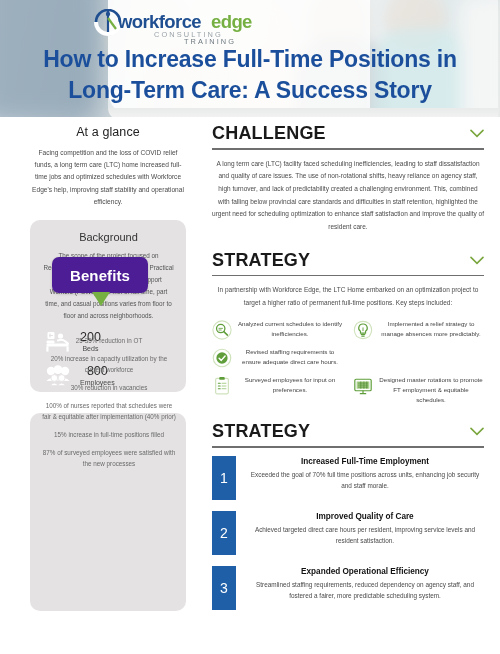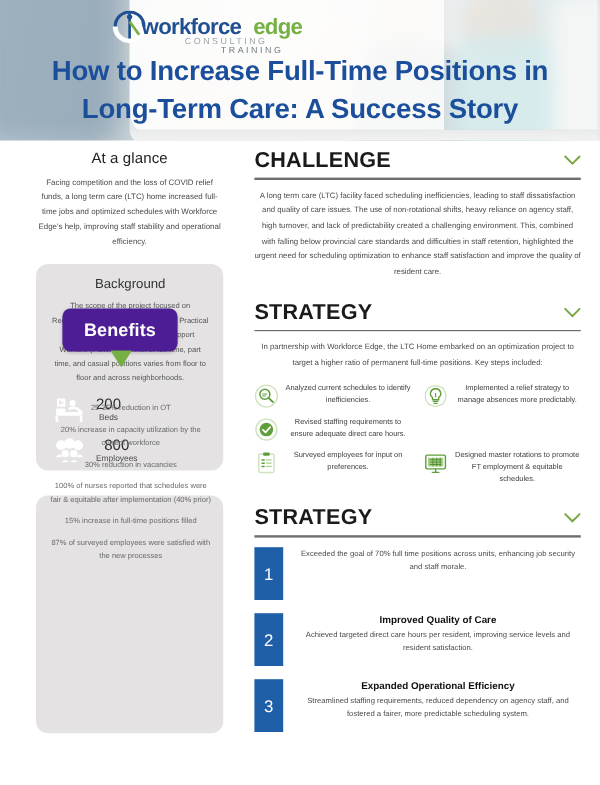--- a/index.html
+++ b/index.html
@@ -354,20 +354,21 @@
           <span class="sec-title">STRATEGY</span>
           <svg class="chev" viewBox="0 0 14 9">
             <path d="M1 1.4 L7 7.4 L13 1.4" fill="none" stroke="#7aa63e" stroke-width="1.6" stroke-linecap="round"></path>
           </svg>
         </div>
         <div class="sec-rule"></div>
 
         <div class="res-item">
           <div class="res-num">1</div>
           <div>
+            <div class="res-title">Increased Full-Time Employment</div>
             <div class="res-text">Exceeded the goal of 70% full time positions across units, enhancing job security and staff morale.</div>
           </div>
         </div>
 
         <div class="res-item">
           <div class="res-num">2</div>
           <div>
             <div class="res-title">Improved Quality of Care</div>
             <div class="res-text">Achieved targeted direct care hours per resident, improving service levels and resident satisfaction.</div>
           </div>

